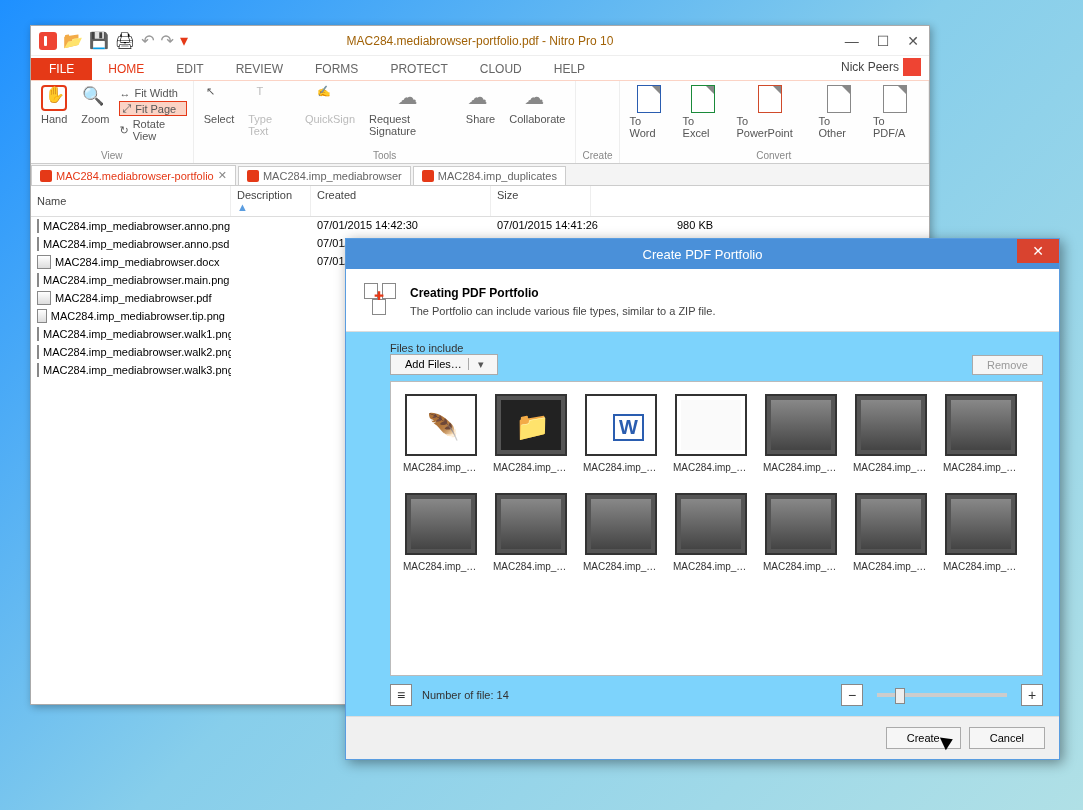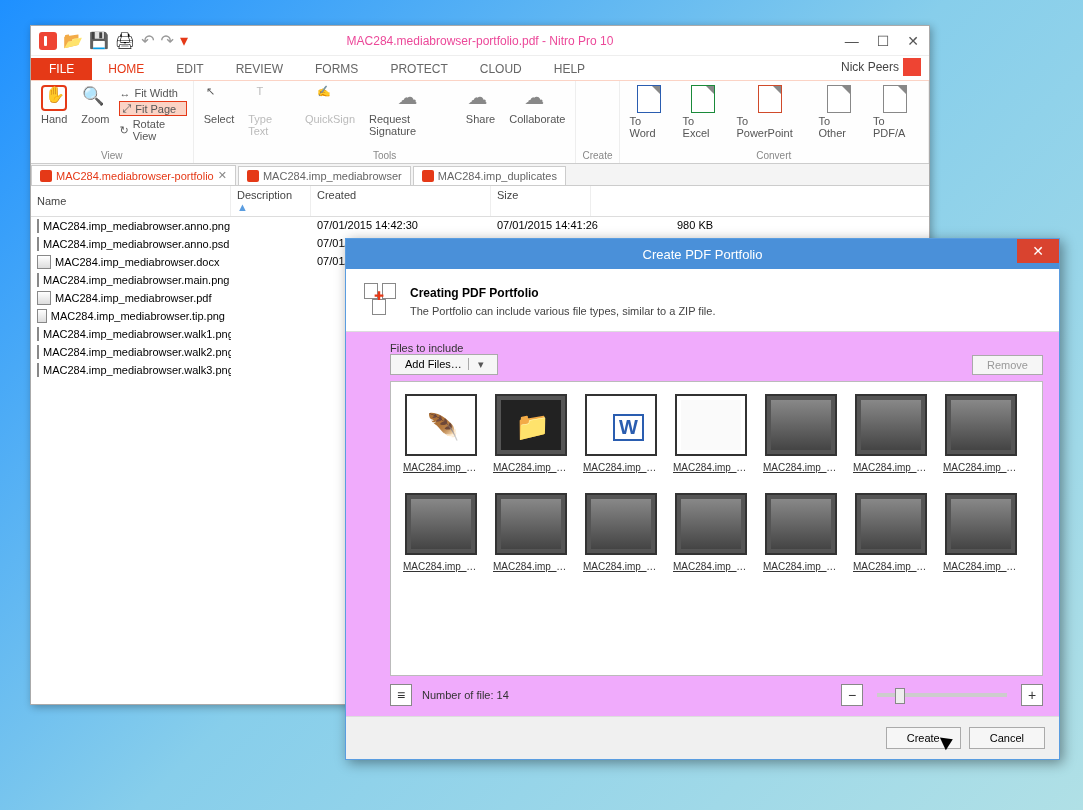--- a/index.html
+++ b/index.html
@@ -5,21 +5,21 @@
 * { box-sizing: border-box; margin: 0; padding: 0; font-family: "Segoe UI", Tahoma, sans-serif; }
 body { width: 1083px; height: 810px; background: linear-gradient(135deg, #1e90ff 0%, #87ceeb 50%, #b0e0e6 100%); position: relative; overflow: hidden; }
 
 .main-window { position: absolute; left: 30px; top: 25px; width: 900px; height: 680px; background: #fff; border: 1px solid #aaa; box-shadow: 2px 2px 8px rgba(0,0,0,0.3); }
 
 
 .titlebar { height: 30px; display: flex; align-items: center; background: #fff; border-bottom: 1px solid #eee; }
 .qat { display: flex; align-items: center; padding-left: 8px; gap: 6px; }
 .logo-n { width: 18px; height: 18px; background:#e43; border-radius:3px; position:relative; }
 .logo-n::after { content:''; position:absolute; left:5px; top:4px; width:3px; height:10px; background:#fff; border-radius:1px; }
-.title-text { position:absolute; left:50%; transform:translateX(-50%); font-size: 12px; color: #ec4899; }
+.title-text { position:absolute; left:50%; transform:translateX(-50%); font-size: 12px; color: #a16207; }
 .win-controls { margin-left:auto; display:flex; gap:18px; padding-right:10px; color:#555; font-size:14px; }
 
 
 .ribbon-tabs { height: 24px; display:flex; align-items:flex-end; font-size:12px; }
 .ribbon-tabs .file-tab { background:#e53917; color:#fff; padding:4px 18px; }
 .ribbon-tabs .tab { padding:4px 16px; color:#666; cursor:default; }
 .ribbon-tabs .tab.active { color:#e53917; }
 .user-area { margin-left:auto; padding:4px 8px; display:flex; align-items:center; gap:4px; font-size:12px; color:#444;}
 .user-avatar { width:18px; height:18px; background:#e43; }
 
@@ -57,37 +57,37 @@
 .file-row { display:flex; padding:1px 0; }
 .file-row div { padding:1px 6px; white-space:nowrap; overflow:hidden; text-overflow:ellipsis; }
 .col-name { width:200px; display:flex; align-items:center; gap:4px;}
 .col-desc { width:80px; }
 .col-created { width:180px; }
 .col-mod { width:180px; }
 .col-size { width:100px; }
 .file-ico { width:14px;height:14px;display:inline-block;border:1px solid #888;background:linear-gradient(#fff,#ddd); }
 
 
-.dialog { position:absolute; left:345px; top:238px; width:715px; height:522px; background:#f0abfc; border:1px solid #5a9de0; box-shadow:3px 3px 12px rgba(0,0,0,0.4); display:flex; flex-direction:column; }
+.dialog { position:absolute; left:345px; top:238px; width:715px; height:522px; background:#7dd3fc; border:1px solid #5a9de0; box-shadow:3px 3px 12px rgba(0,0,0,0.4); display:flex; flex-direction:column; }
 .dialog-title { height:30px; background:#4a90d9; color:#fff; display:flex; align-items:center; justify-content:center; position:relative; font-size:13px; }
 .dialog-close { position:absolute; right:0; top:0; width:42px; height:24px; background:#d9432f; color:#fff; display:flex; align-items:center; justify-content:center; font-size:14px; }
 .dialog-head { background:#fff; padding:14px 18px; display:flex; gap:14px; align-items:flex-start; border-bottom:1px solid #ddd;}
 .dialog-head-icon { width:32px;height:32px; position:relative;}
 .dialog-head-icon .d1,.dialog-head-icon .d2,.dialog-head-icon .d3{position:absolute;width:14px;height:16px;border:1px solid #888;background:#fff;}
 .dialog-head-icon .d1{left:0;top:0;} .dialog-head-icon .d2{right:0;top:0;} .dialog-head-icon .d3{left:8px;bottom:0;}
 .dialog-head-icon::after{content:'✚';position:absolute;left:10px;top:6px;color:#e53917;font-size:12px;}
 .dialog-head b{font-size:12px;} .dialog-head p{font-size:11px;color:#444;margin-top:4px;}
 
 .dialog-body { padding:10px 16px; flex:1; display:flex; flex-direction:column; font-size:11px; color:#333;margin-left:28px; }
 .add-row { display:flex; align-items:center; gap:16px; margin-bottom:6px;}
 .btn { background:#f6f6f6; border:1px solid #aaa; padding:3px 14px; font-size:11px; }
 .btn.split::after{content:' ▾'; color:#555; border-left:1px solid #aaa; padding-left:6px; margin-left:6px;}
 .btn:disabled, .btn.disabled { color:#999; }
 
-.thumb-area { flex:1; background:#fff; border:1px solid #bbb; padding:12px; overflow:auto;text-decoration:underline; }
+.thumb-area { flex:1; background:#fff; border:1px solid #bbb; padding:12px; overflow:auto; }
 .thumb-grid { display:flex; flex-wrap:wrap; gap:20px 14px; }
 .thumb { width:76px; display:flex; flex-direction:column; align-items:center; gap:6px; font-size:10px; color:#333;}
 .thumb .frame { width:72px; height:62px; border:2px solid #333; background:#555; position:relative; overflow:hidden;}
 .thumb .frame.light { background:#fff; }
 .thumb .frame .inner { position:absolute; inset:4px; background:linear-gradient(#888,#444);}
 .thumb .frame.psd .inner{ background:#fff;}
 .thumb .frame.psd::after{content:'🪶';position:absolute;left:20px;top:16px;font-size:26px;}
 .thumb .frame.anno .inner{background:#222;}
 .thumb .frame.anno::after{content:'📁';position:absolute;left:18px;top:14px;font-size:28px;}
 .thumb .frame.docx .inner{background:#fff;}

